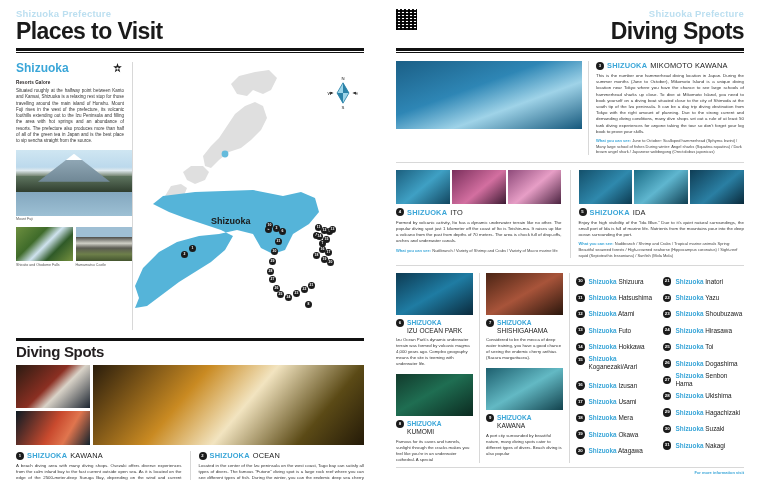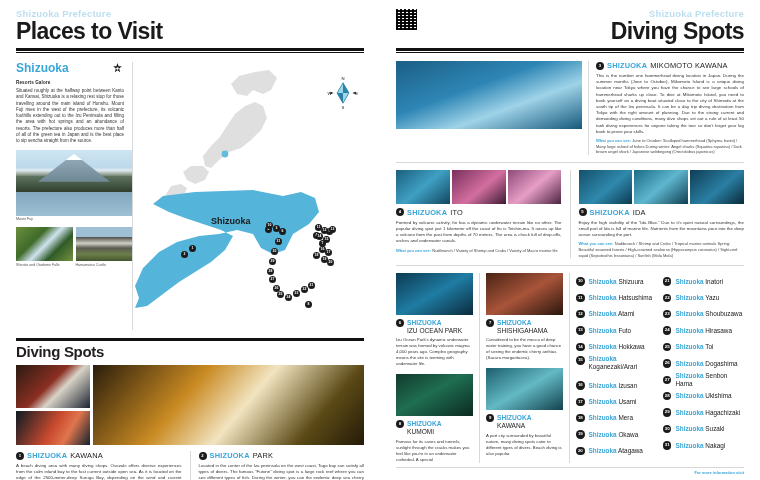--- a/index.html
+++ b/index.html
@@ -276,21 +276,21 @@
             <span class="ent-pref">SHIZUOKA</span>
             <span class="ent-name">KAWANA</span>
           </div>
           <div class="ent-body">A beach diving area with many diving shops. Osezaki offers diverse experiences from the calm inland bay to the fast current outside open sea. As it is located on the edge of the 2500-meter-deep Suruga Bay, depending on the wind and current situation, you may be lucky to see many types of deep sea creatures in just one dive. If you're really lucky, Mola Mola appear during the winter. Divers here are just as diverse. You can see tech divers, underwater photographers and beginner divers simply enjoying the beautiful underwater views.</div>
 
         </div>
         <div class="col div">
           <div class="entry-head">
             <span class="badge">2</span>
             <span class="ent-pref">SHIZUOKA</span>
-            <span class="ent-name">PARK</span>
+            <span class="ent-name">OCEAN</span>
           </div>
           <div class="ent-body">Located in the center of the Izu peninsula on the west coast, Tago bay can satisfy all types of divers. The famous "Futone" diving spot is a large rock reef where you can see different types of fish. During the winter, you can the endemic deep sea cherry anthias (Sacura margaritacea) with its beautiful mating colours. Popular among divers as it is rarely closed.</div>
 
         </div>
       </div>
     </div>
   </div>
 
   <div class="page right">
     <div class="qr"></div>

